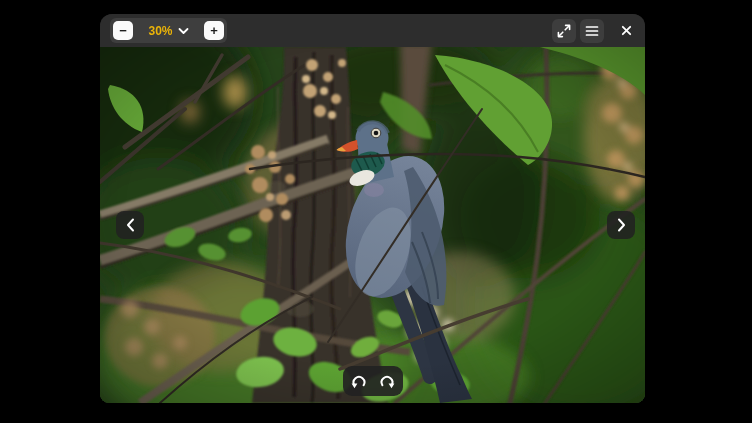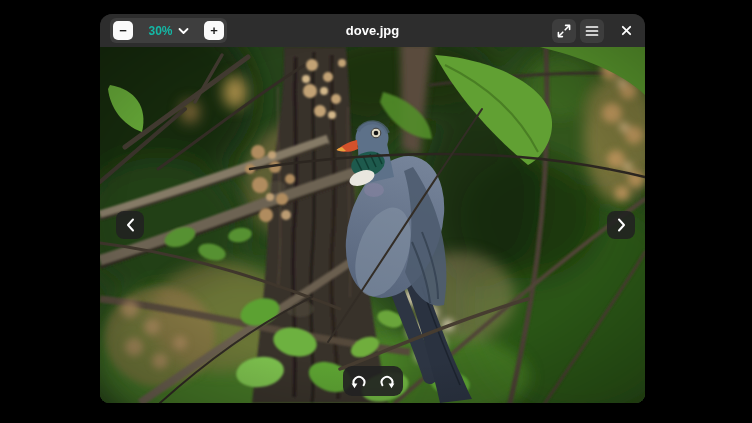--- a/index.html
+++ b/index.html
@@ -11,21 +11,21 @@
   
   .headerbar{position:relative;height:33px;background:#2d2d2d;display:flex;
              align-items:center;padding:0 7px 0 10px;box-sizing:border-box;}
   .zoom-group{display:flex;align-items:center;justify-content:space-between;
               width:117px;height:25px;background:#3e3e3e;border-radius:6px;
               padding:0 3px;box-sizing:border-box;flex:0 0 auto;}
   .zoom-btn{width:20px;height:19px;background:#fafafa;border:none;border-radius:5px;
             color:#1d1d1d;font-size:13px;font-weight:700;line-height:18px;
             text-align:center;padding:0;cursor:pointer;}
   .zoom-level{display:flex;align-items:center;gap:5px;cursor:pointer;height:100%;}
-  .zoom-level-text{color:#14b8a6;font-size:12px;font-weight:600;}
+  .zoom-level-text{color:#eab308;font-size:12px;font-weight:600;}
   .hb-title{position:absolute;left:0;right:0;text-align:center;color:#ffffff;
             font-size:13px;font-weight:700;pointer-events:none;}
   .hb-right{margin-left:auto;display:flex;align-items:center;gap:4px;z-index:2;}
   .icon-btn{width:24px;height:24px;background:#3d3d3d;border:none;border-radius:6px;
             display:flex;align-items:center;justify-content:center;padding:0;cursor:pointer;}
   .close-btn{width:24px;height:24px;background:transparent;border:none;border-radius:6px;
              display:flex;align-items:center;justify-content:center;padding:0;
              margin-left:6px;cursor:pointer;}
   
   .canvas{position:relative;width:545px;height:356px;background:#26441a;}
@@ -54,21 +54,20 @@
           <span class="zoom-level-text">30%</span>
           <span style="display:flex;">
             <svg width="11" height="8" viewBox="0 0 11 8">
               <polyline points="1.5,2 5.5,6 9.5,2" fill="none" stroke="#ffffff" stroke-width="1.8" stroke-linecap="round" stroke-linejoin="round"></polyline>
             </svg>
           </span>
         </div>
         <button class="zoom-btn">+</button>
       </div>
 
-      <div class="hb-title">dove.jpg</div>
 
       <div class="hb-right">
         <button class="icon-btn">
           <span style="display:flex;">
             <svg width="14" height="14" viewBox="0 0 14 14">
               <g stroke="#ffffff" stroke-width="1.6" stroke-linecap="round" fill="none">
                 <path d="M8.2 5.8 L12 2"></path>
                   <path d="M5.8 8.2 L2 12"></path>
               </g>
               <path d="M8.6 1.4 L12.6 1.4 L12.6 5.4" fill="none" stroke="#ffffff" stroke-width="1.6" stroke-linejoin="round" stroke-linecap="round"></path>

